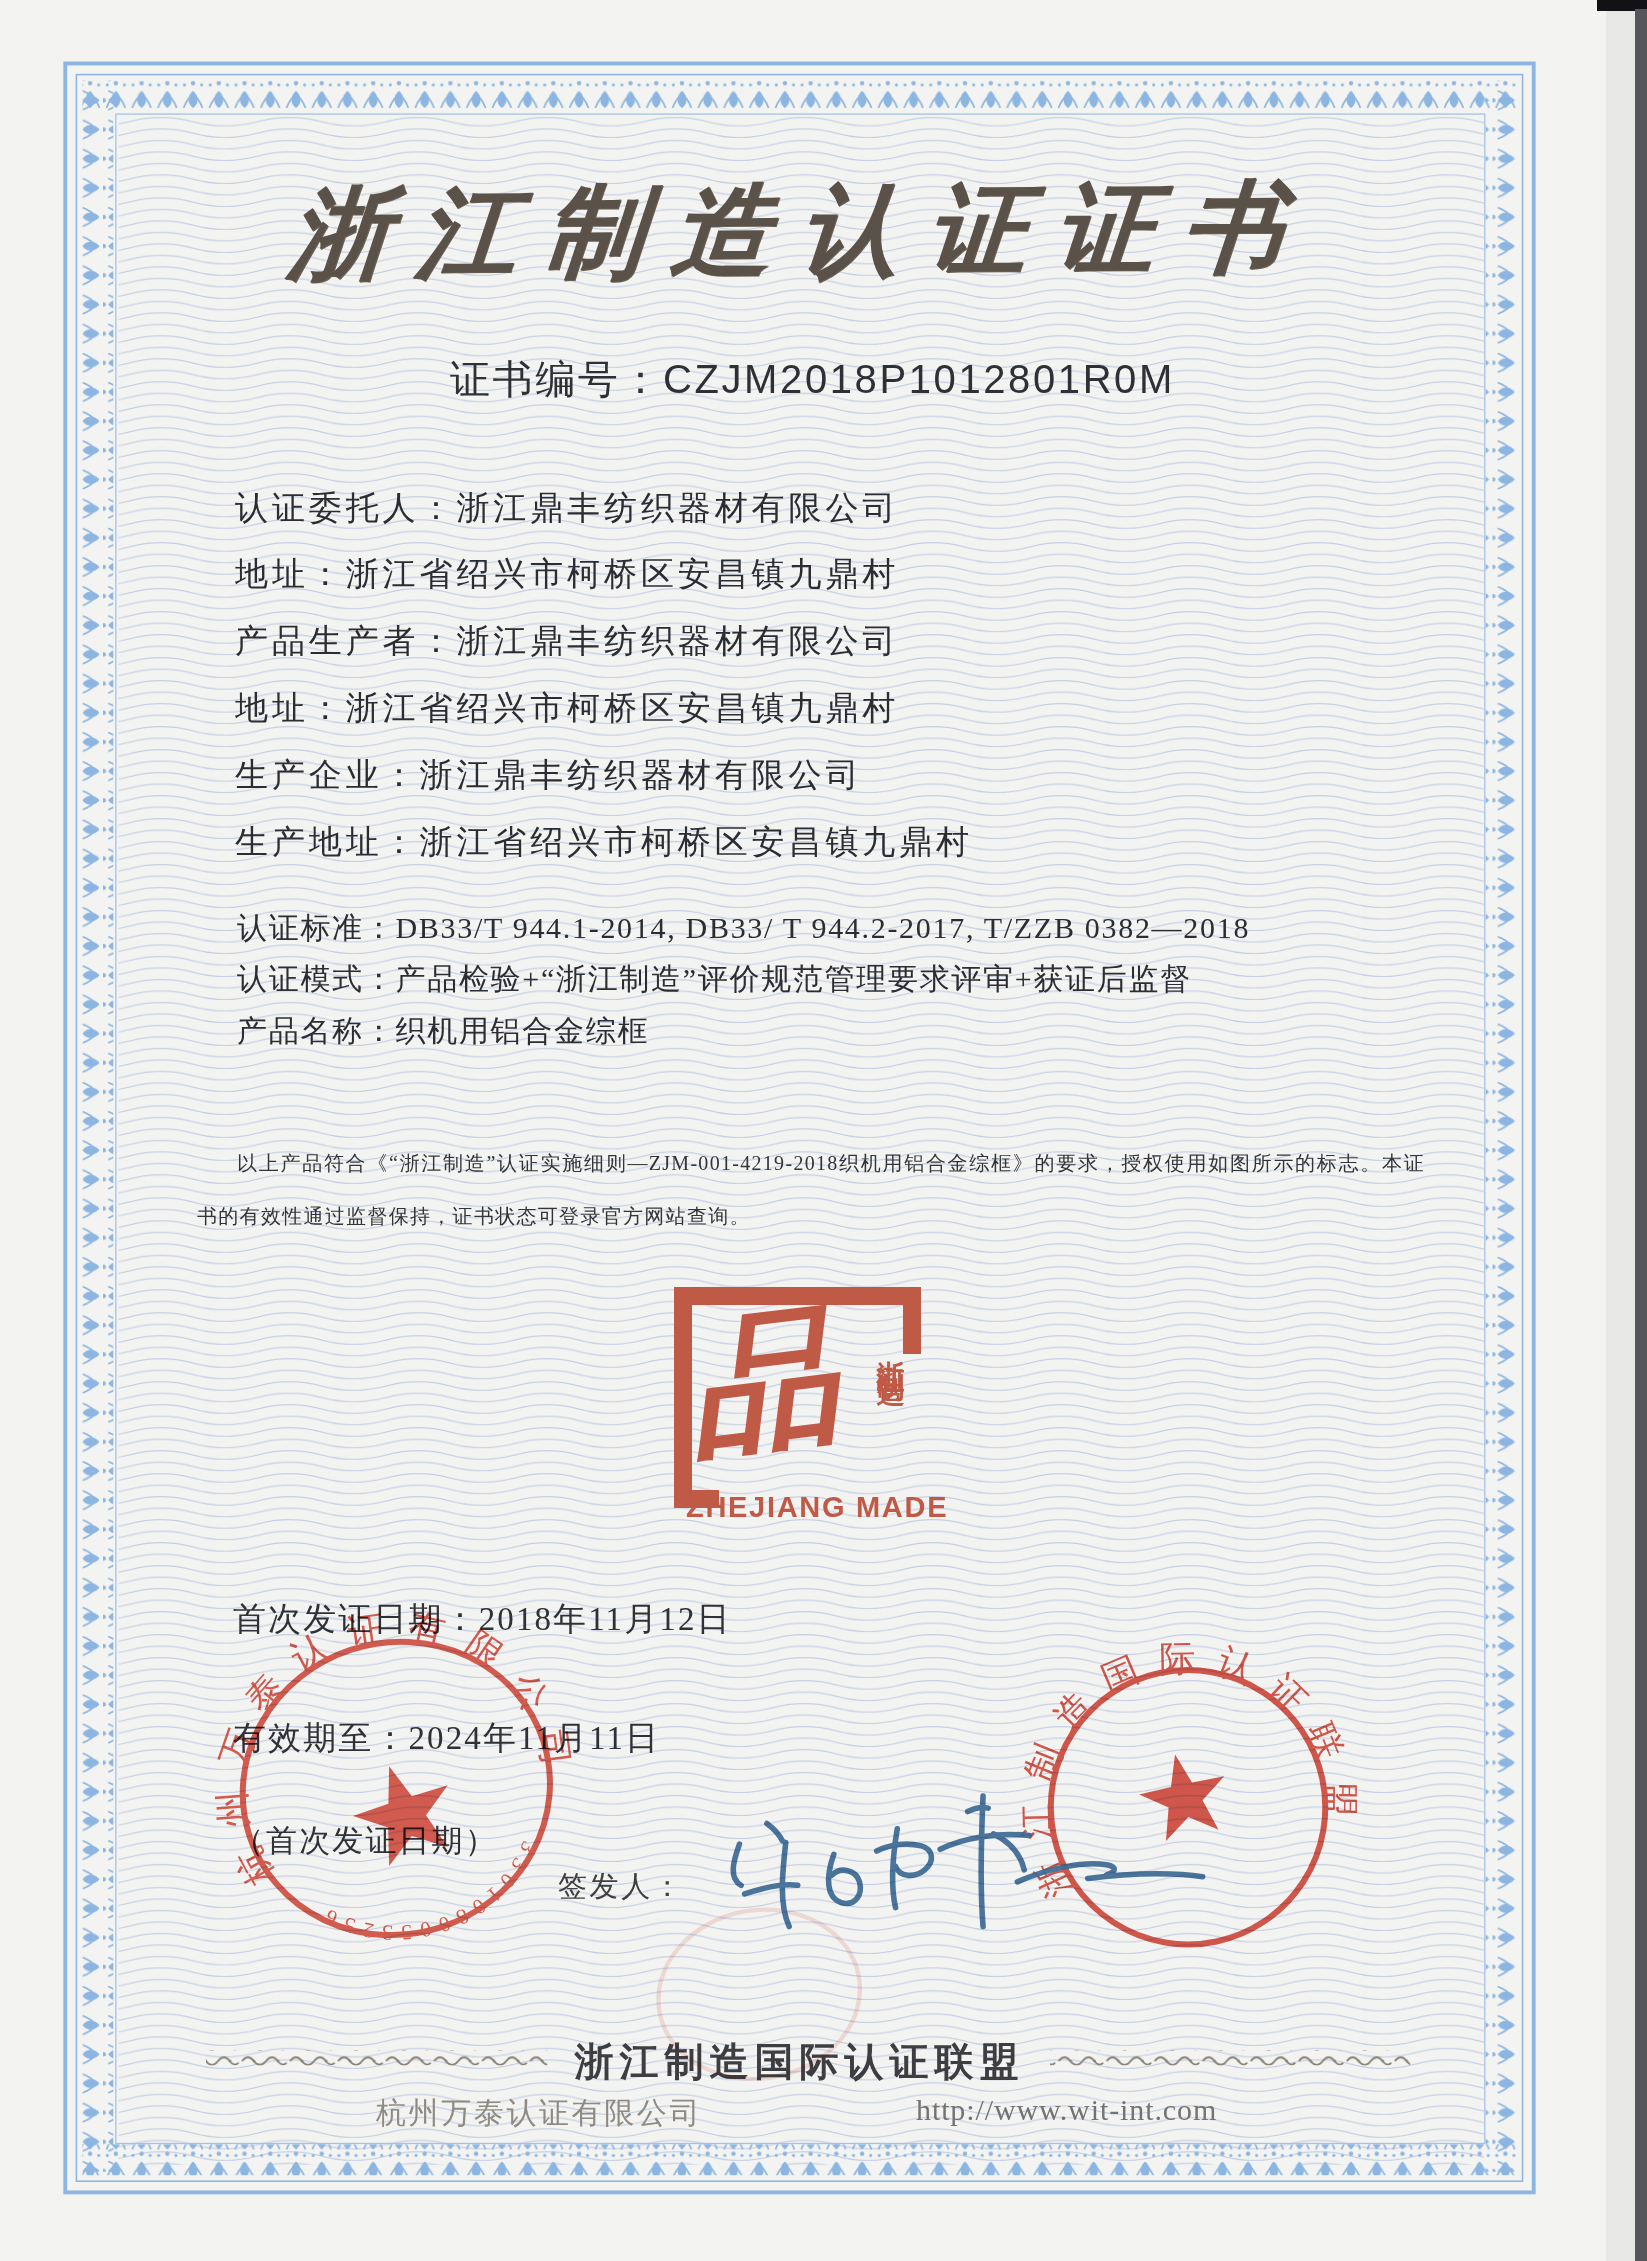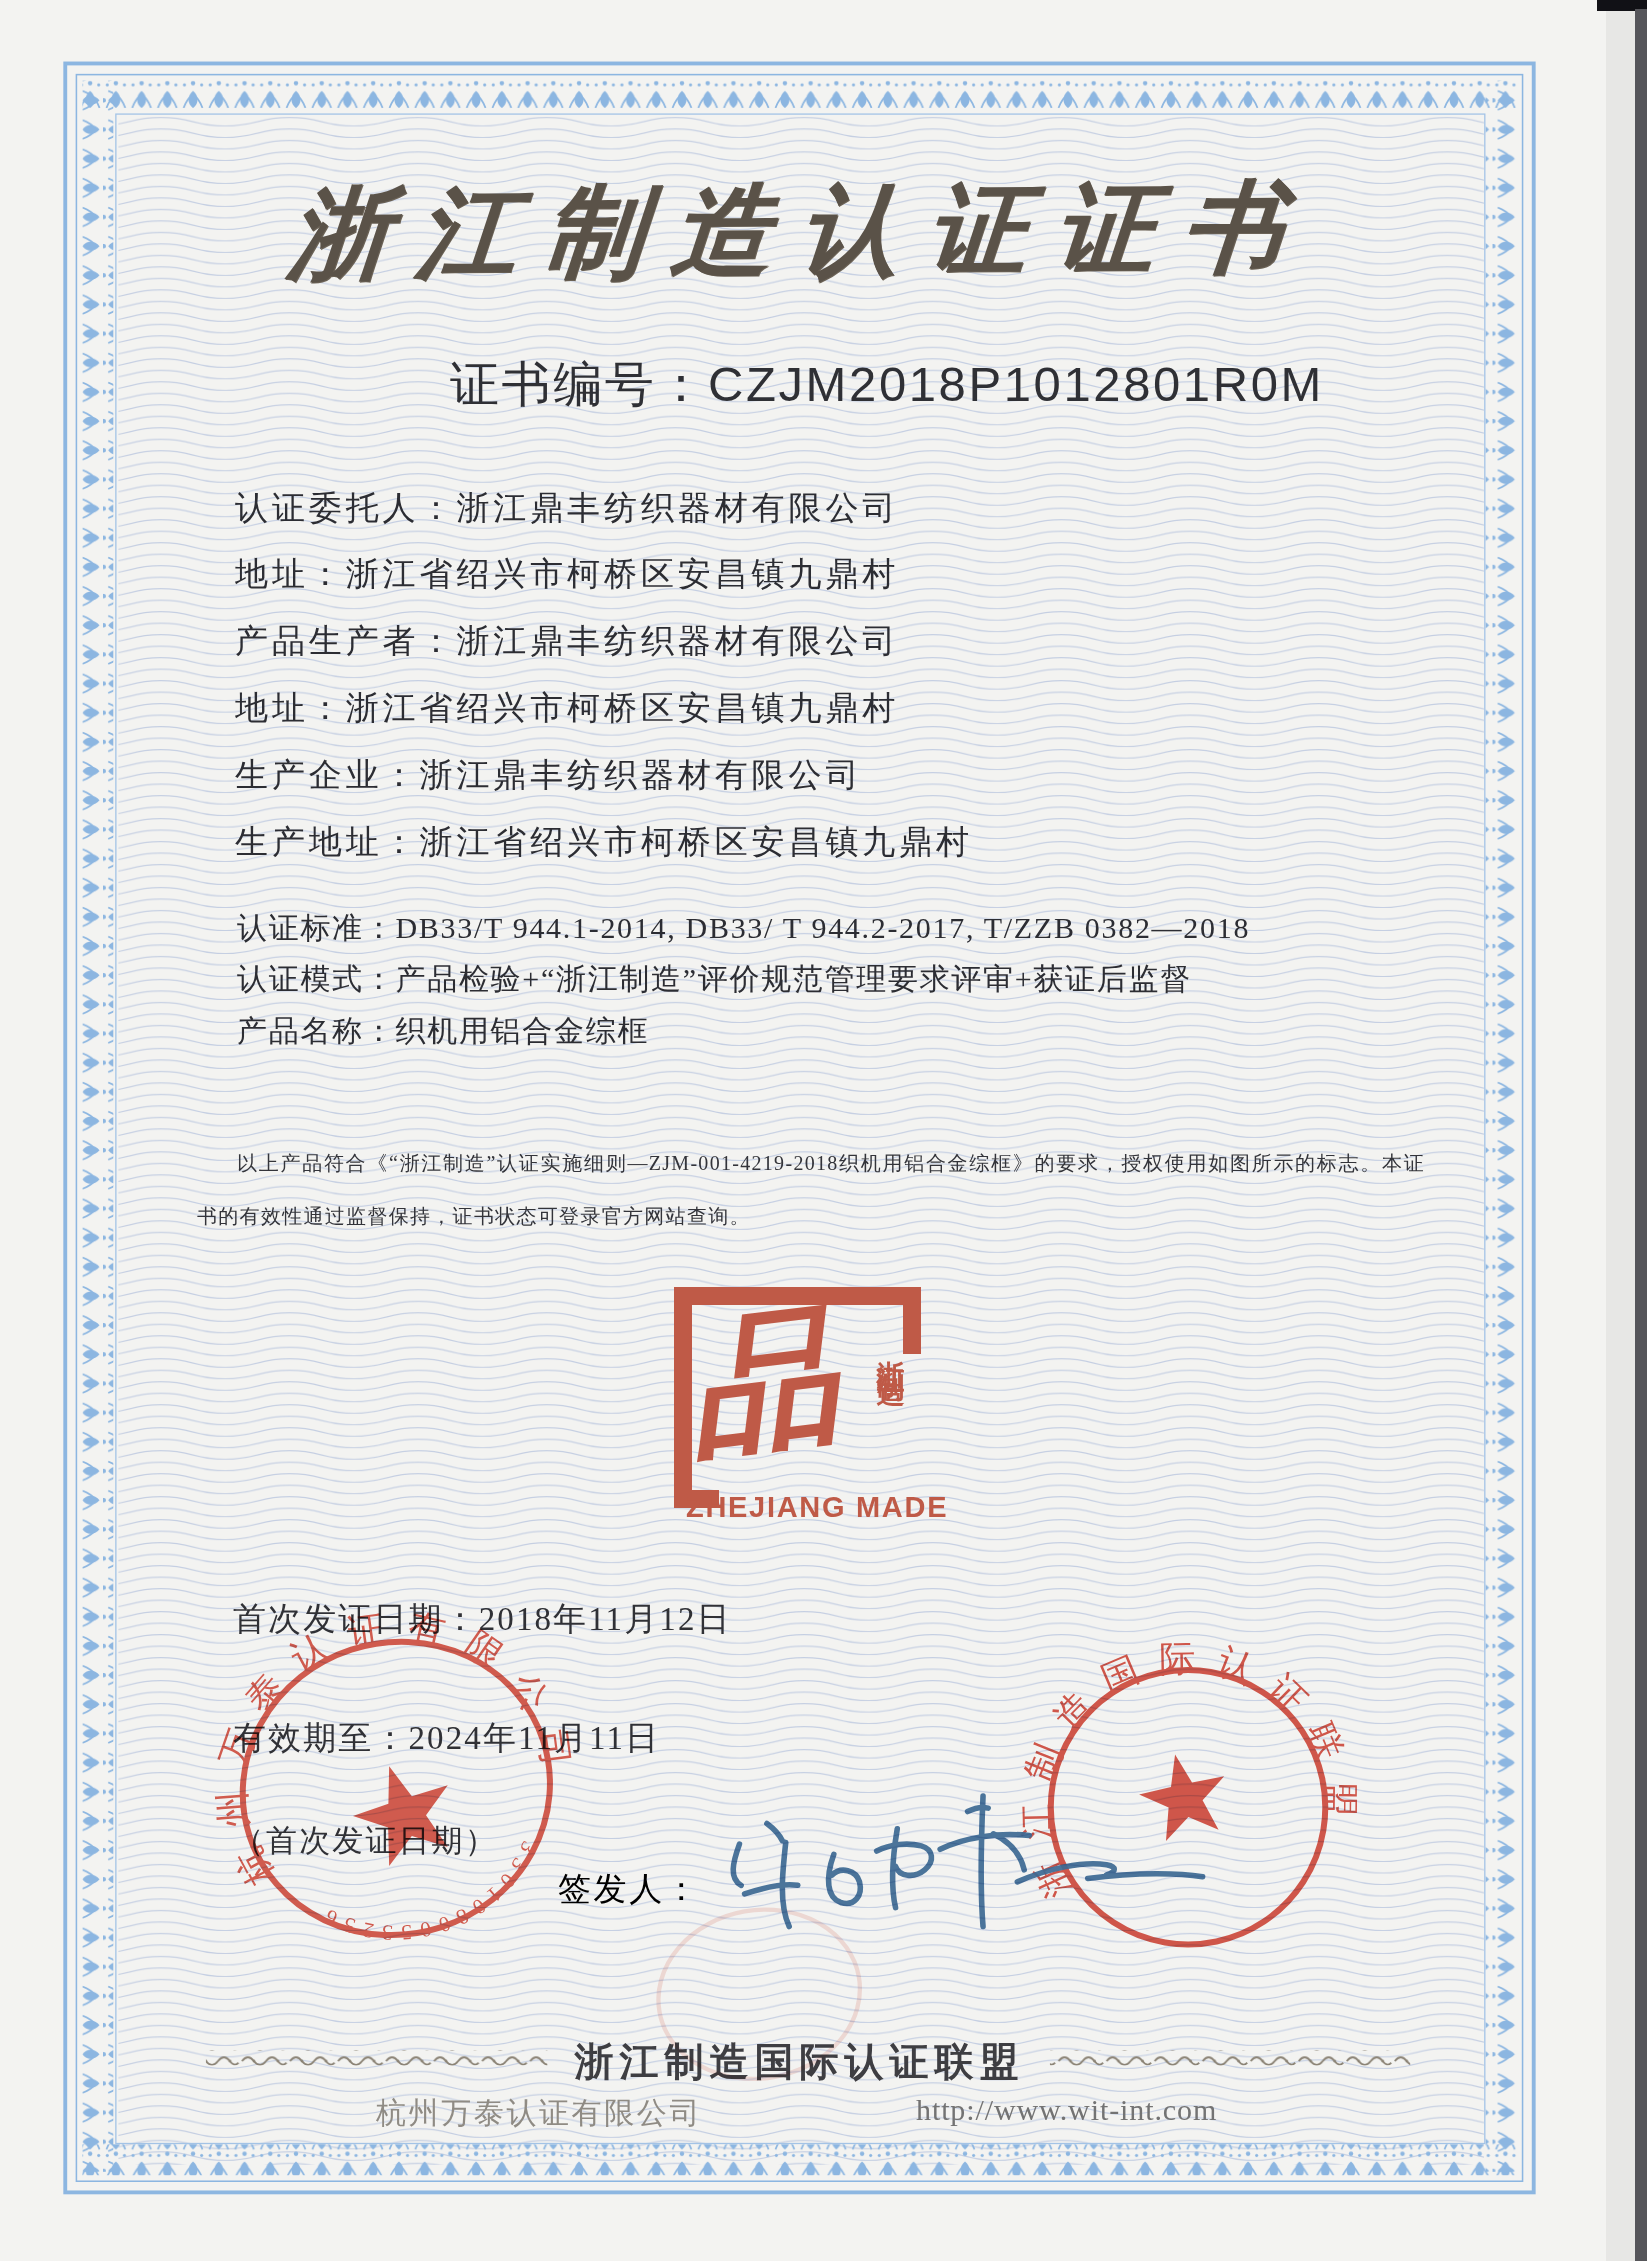--- a/index.html
+++ b/index.html
@@ -21,33 +21,33 @@
   .title{
     left:64px;top:165px;width:1471px;text-align:center;
     font-size:100px;font-weight:700;letter-spacing:27.5px;
     color:#5a5248;
     transform:skewX(-5deg) rotate(-0.4deg);
     font-style:italic;
     text-shadow:0.9px 0.9px 0 #6b6256;
     white-space:nowrap;
   }
   .certno{
-    left:450px;top:352px;font-size:49px;white-space:nowrap;
+    left:450px;top:352px;font-size:40px;white-space:nowrap;
     font-family:"Liberation Sans","DejaVu Sans",sans-serif;
     color:#2f3035;letter-spacing:2.6px;
   }
   .fline{left:235px;font-size:33px;letter-spacing:3.9px;white-space:nowrap;color:#2c2d33;}
   .sline{left:237px;font-size:30px;letter-spacing:1.7px;white-space:nowrap;color:#2c2d33;}
   .statement{
     left:197px;top:1137px;width:1228px;
     font-size:20px;line-height:53px;letter-spacing:1.3px;
     text-indent:2em;text-align:justify;color:#33343a;
   }
   .dline{left:233px;font-size:33px;letter-spacing:2.1px;white-space:nowrap;color:#303136;}
-  .signer{left:558px;top:1867px;font-size:33px;letter-spacing:2.6px;color:#000000;}
+  .signer{left:558px;top:1867px;font-size:29px;letter-spacing:2.6px;color:#404040;}
   .alliance{
     left:64px;top:2035px;width:1471px;text-align:center;
     font-family:"Liberation Sans","DejaVu Sans",sans-serif;
     font-size:39px;font-weight:700;letter-spacing:6px;color:#3e3e42;white-space:nowrap;
   }
   .footer-org{left:376px;top:2093px;font-size:30px;letter-spacing:2.6px;color:#8f8b84;white-space:nowrap;}
   .footer-url{left:916px;top:2093px;font-size:30px;letter-spacing:0.9px;color:#737373;white-space:nowrap;}
   
   .logo{left:674px;top:1287px;width:250px;height:242px;z-index:2;}
   .logo .bar{position:absolute;background:#bf5a47;}

